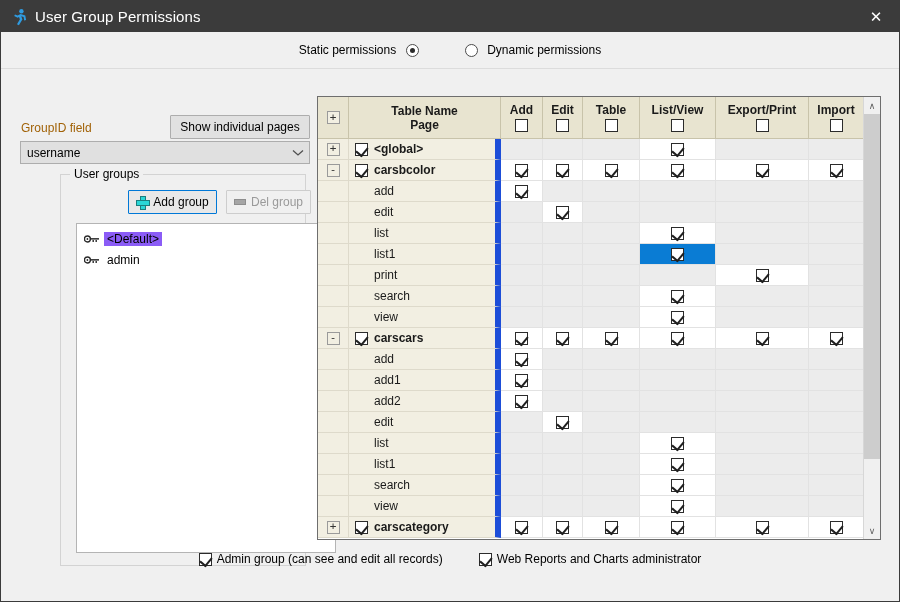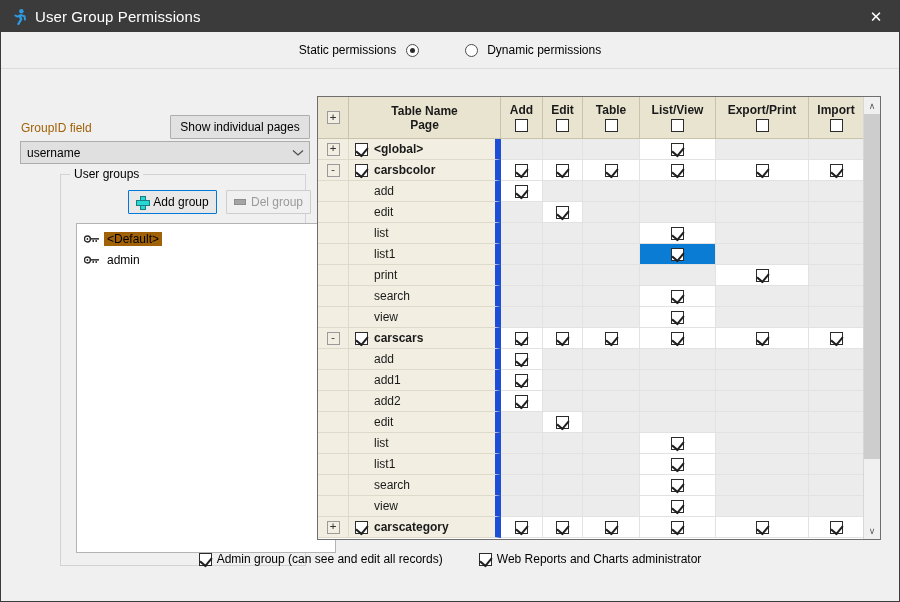--- a/index.html
+++ b/index.html
@@ -104,21 +104,21 @@
   .grouplist {
     position:absolute; left:15px; top:48px; width:260px; height:330px;
     background:#ffffff; border:1px solid #b4b4b4;
     padding:4px 0 0 0; overflow:hidden;
   }
   .group-item {
     height:21px; display:flex; align-items:center; padding-left:7px;
     font-size:12px; color:#000;
   }
   .group-item .name { padding:0 3px; }
-  .group-item.selected .name { background:#a16207; }
+  .group-item.selected .name { background:#8b5cf6; }
   .key-icon { width:16px; height:12px; position:relative; flex:0 0 16px; margin-right:4px; }
 
   
   .gridwrap {
     position:absolute; left:316px; top:27px; width:564px; height:444px;
     border:1px solid #6e6e6e; background:#ffffff; overflow:hidden;
     display:flex;
   }
   .gridinner { flex:1 1 auto; position:relative; overflow:hidden; }
   .ghead {

